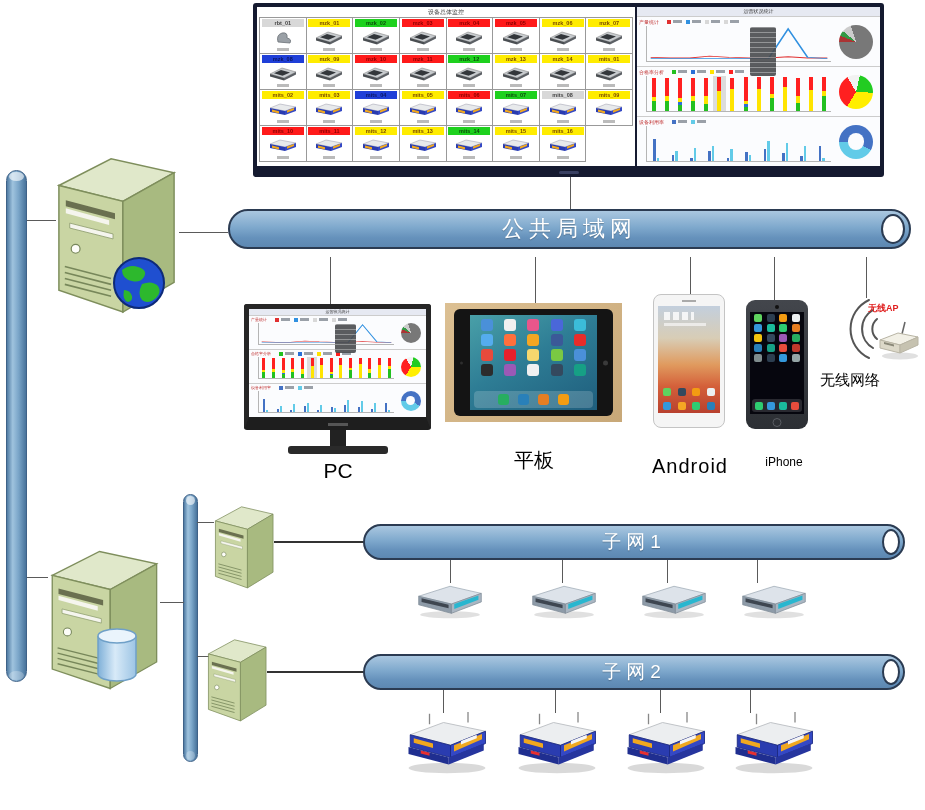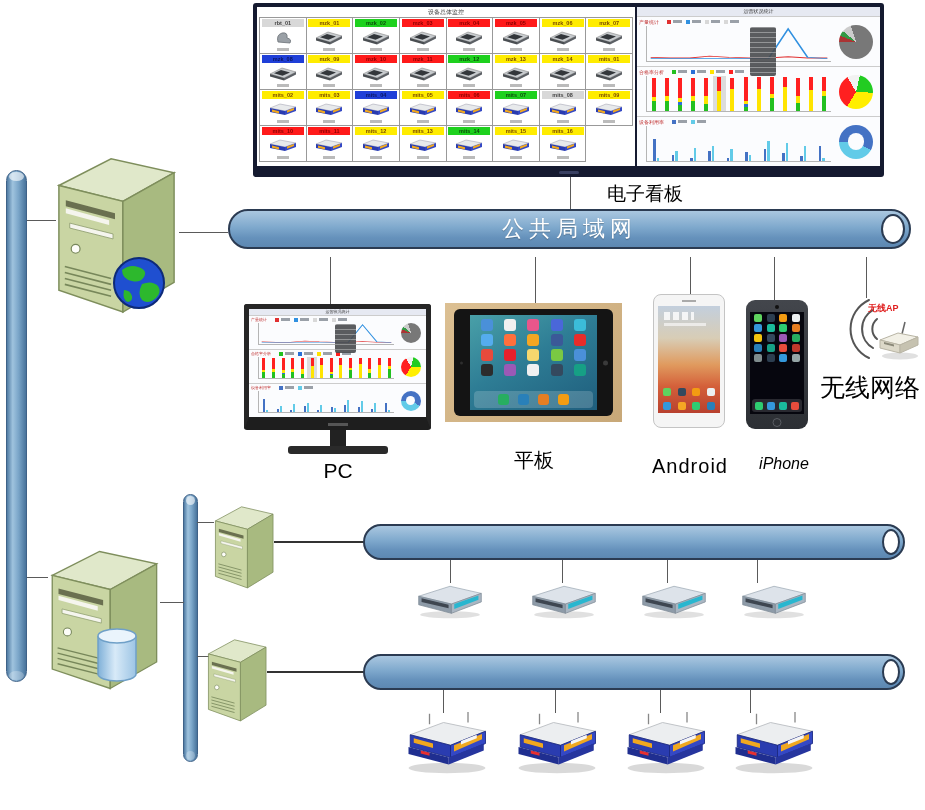--- a/index.html
+++ b/index.html
@@ -129,22 +129,22 @@
   .iph-dock .app{width:8px;height:8px;border-radius:2px;}
   
   #wireless{left:828px;top:296px;width:94px;height:72px;}
   #lbl-ap{left:868px;top:302px;font-size:9px;font-weight:bold;color:#e02020;}
   
   #lbl-kanban{left:575px;top:181px;width:140px;font-size:19px;text-align:center;}
   #lbl-web{left:55px;top:318px;width:130px;font-size:19px;text-align:center;}
   #lbl-pc{left:300px;top:459px;width:76px;font-size:21px;text-align:center;}
   #lbl-tablet{left:492px;top:447px;width:84px;font-size:20px;text-align:center;}
   #lbl-android{left:643px;top:455px;width:94px;font-size:20px;text-align:center;letter-spacing:1px;}
-  #lbl-iphone{left:744px;top:455px;width:80px;font-size:16px;text-align:center;font-style:italic;}
-  #lbl-wireless{left:820px;top:371px;width:102px;font-size:25px;}
+  #lbl-iphone{left:744px;top:455px;width:80px;font-size:12px;text-align:center;}
+  #lbl-wireless{left:820px;top:371px;width:102px;font-size:15px;}
   #lbl-db{left:6px;top:721px;width:160px;font-size:20px;}
   #lbl-disp{left:198px;top:776px;width:140px;font-size:20px;}
   
   .svgbox{position:absolute;} .svgbox svg{width:100%;height:100%;display:block;}
 </style>
 </head>
 <body>
 
 <div id="stage">
 
@@ -765,21 +765,20 @@
                 </div>
               </div>
           </div>
           <div class="cp-pie">
               <div class="pie donut" style="background: conic-gradient(from -90deg, rgb(68, 114, 196) 0%, rgb(68, 114, 196) 58%, rgb(98, 203, 232) 58%, rgb(98, 203, 232) 100%);"></div>
             </div>
         </div>
       </div>
     </div>
   </div>
-  <div id="lbl-kanban" class="lbl">电子看板</div>
 
   <div id="lan-pipe" class="hpipe">
     <span class="pipe-text">公共局域网</span>
     <span class="pipe-cap"></span>
   </div>
 
   <div class="svgbox" id="web-server" style="left:52px;top:146px;width:128px;height:170px;">
       <svg viewBox="0 0 130 172" preserveAspectRatio="none">
 <polygon points="7,40 60,13 124,27 72,56" fill="#e0e8ca" stroke="#7e8e5c" stroke-width="1.5"></polygon>
 <polygon points="7,40 72,56 72,168 7,146" fill="#c9d5a3" stroke="#7e8e5c" stroke-width="1.5"></polygon>
@@ -1188,20 +1187,21 @@
 <g stroke="#77875a" stroke-width="1.6">
 <line x1="13" y1="122" x2="60" y2="134"></line>
           <line x1="13" y1="128" x2="60" y2="140"></line>
 <line x1="13" y1="134" x2="60" y2="146"></line>
           <line x1="13" y1="140" x2="60" y2="152"></line>
         </g>
       </svg>
     </div>
 
   <div id="subnet1" class="hpipe subnet">
+    <span class="pipe-text">子网1</span>
     <span class="pipe-cap"></span>
   </div>
   <div class="svgbox" style="left:414px;top:582px;width:72px;height:37px;">
       <svg viewBox="0 0 100 52">
 <ellipse cx="50" cy="46" rx="42" ry="5" fill="#000" opacity="0.12"></ellipse>
 <polygon points="6,20 50,6 94,16 52,31" fill="#dde3ea" stroke="#9aa6b2" stroke-width="1"></polygon>
 <polygon points="6,20 52,31 52,44 6,32" fill="#8e9ba8" stroke="#7c8894" stroke-width="1"></polygon>
 <polygon points="52,31 94,16 94,28 52,44" fill="#aab6c2" stroke="#7c8894" stroke-width="1"></polygon>
 <polygon points="10,23 48,32 48,37 10,28" fill="#3e4650"></polygon>
 <polygon points="56,31 90,19 90,25 56,38" fill="#29b6cf"></polygon>
@@ -1232,20 +1232,21 @@
 <ellipse cx="50" cy="46" rx="42" ry="5" fill="#000" opacity="0.12"></ellipse>
 <polygon points="6,20 50,6 94,16 52,31" fill="#dde3ea" stroke="#9aa6b2" stroke-width="1"></polygon>
 <polygon points="6,20 52,31 52,44 6,32" fill="#8e9ba8" stroke="#7c8894" stroke-width="1"></polygon>
 <polygon points="52,31 94,16 94,28 52,44" fill="#aab6c2" stroke="#7c8894" stroke-width="1"></polygon>
 <polygon points="10,23 48,32 48,37 10,28" fill="#3e4650"></polygon>
 <polygon points="56,31 90,19 90,25 56,38" fill="#29b6cf"></polygon>
       </svg>
     </div>
 
   <div id="subnet2" class="hpipe subnet">
+    <span class="pipe-text">子网2</span>
     <span class="pipe-cap"></span>
   </div>
   <div class="svgbox" style="left:403px;top:712px;width:88px;height:63px;">
       <svg viewBox="0 0 100 72">
 <line x1="30" y1="14" x2="30" y2="2" stroke="#888" stroke-width="1.5"></line>
 <line x1="74" y1="12" x2="74" y2="0" stroke="#888" stroke-width="1.5"></line>
 <ellipse cx="50" cy="64" rx="44" ry="6" fill="#000" opacity="0.15"></ellipse>
 <polygon points="8,26 46,12 94,22 54,38" fill="#eceef0" stroke="#b8bcc0" stroke-width="1"></polygon>
 <polygon points="8,26 54,38 54,52 8,40" fill="#2a3cb0" stroke="#1a2880" stroke-width="1"></polygon>
 <polygon points="54,38 94,22 94,36 54,52" fill="#3448c4" stroke="#1a2880" stroke-width="1"></polygon>

